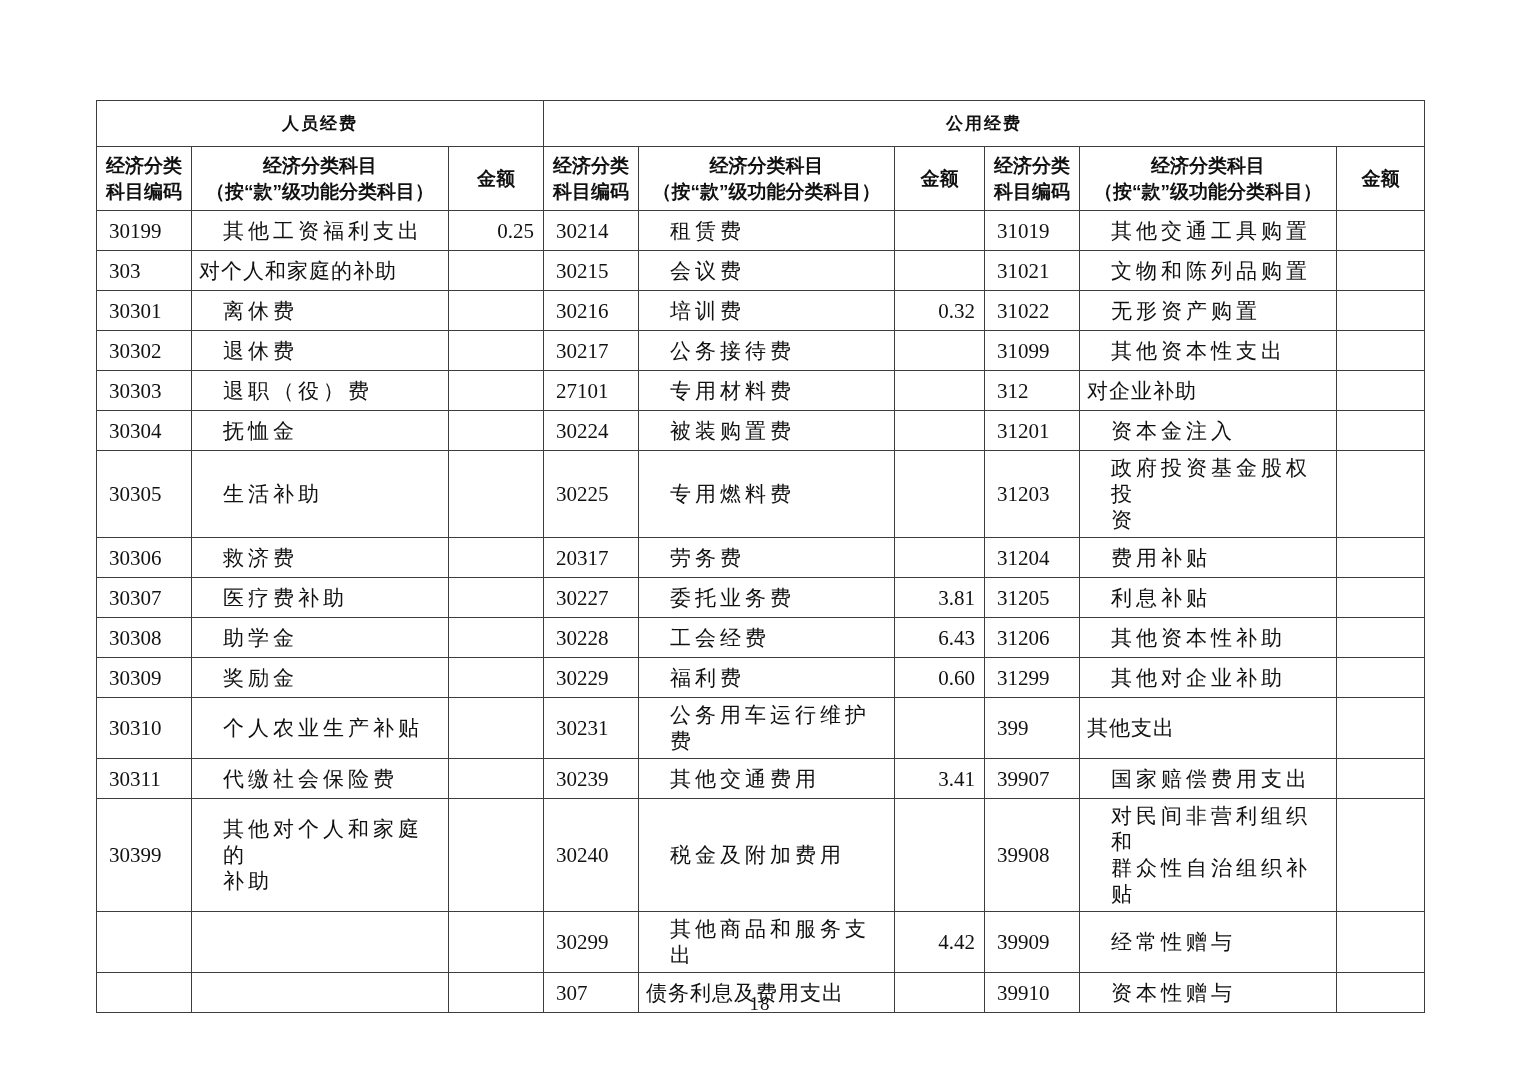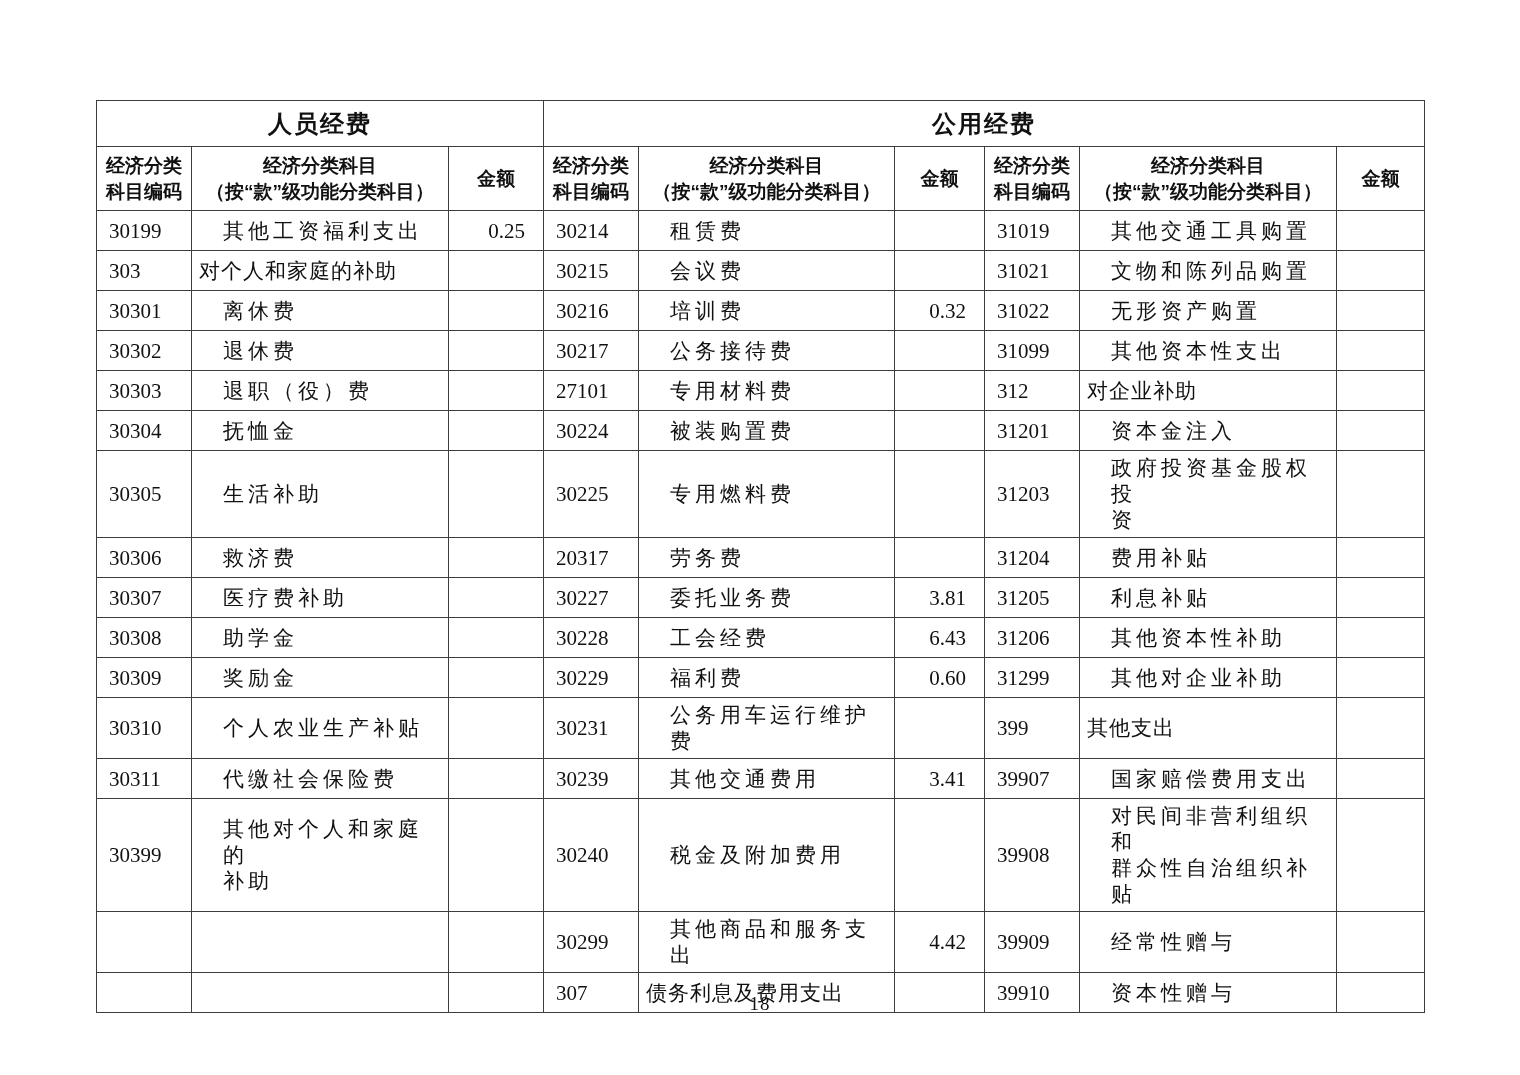--- a/index.html
+++ b/index.html
@@ -21,21 +21,21 @@
   .budget-table th, .budget-table td {
     border: 1.5px solid #3d3d3d;
     vertical-align: middle;
     overflow: hidden;
   }
   
   .group-header-row { height: 46px; }
   .group-header-row th {
     font-family: "Liberation Sans", "DejaVu Sans", sans-serif;
     font-weight: bold;
-    font-size: 24px;
+    font-size: 17px;
     text-align: center;
     letter-spacing: 2px;
     margin-top: 16px;
   }
   
   .col-header-row { height: 64px; }
   .col-header-row th {
     font-family: "Liberation Sans", "DejaVu Sans", sans-serif;
     font-weight: bold;
     font-size: 19px;
@@ -59,21 +59,21 @@
   td.subject.item {
     padding-left: 31px;
     letter-spacing: 4px;
   }
   td.subject.category {
     padding-left: 7px;
     letter-spacing: 1px;
   }
   td.amount {
     text-align: right;
-    padding-right: 18px;
+    padding-right: 9px;
     font-size: 21px;
   }
   .bold { font-weight: normal; }
   .page-number {
     position: absolute;
     left: 96px;
     width: 1328px;
     top: 993px;
     text-align: center;
     font-size: 19px;

